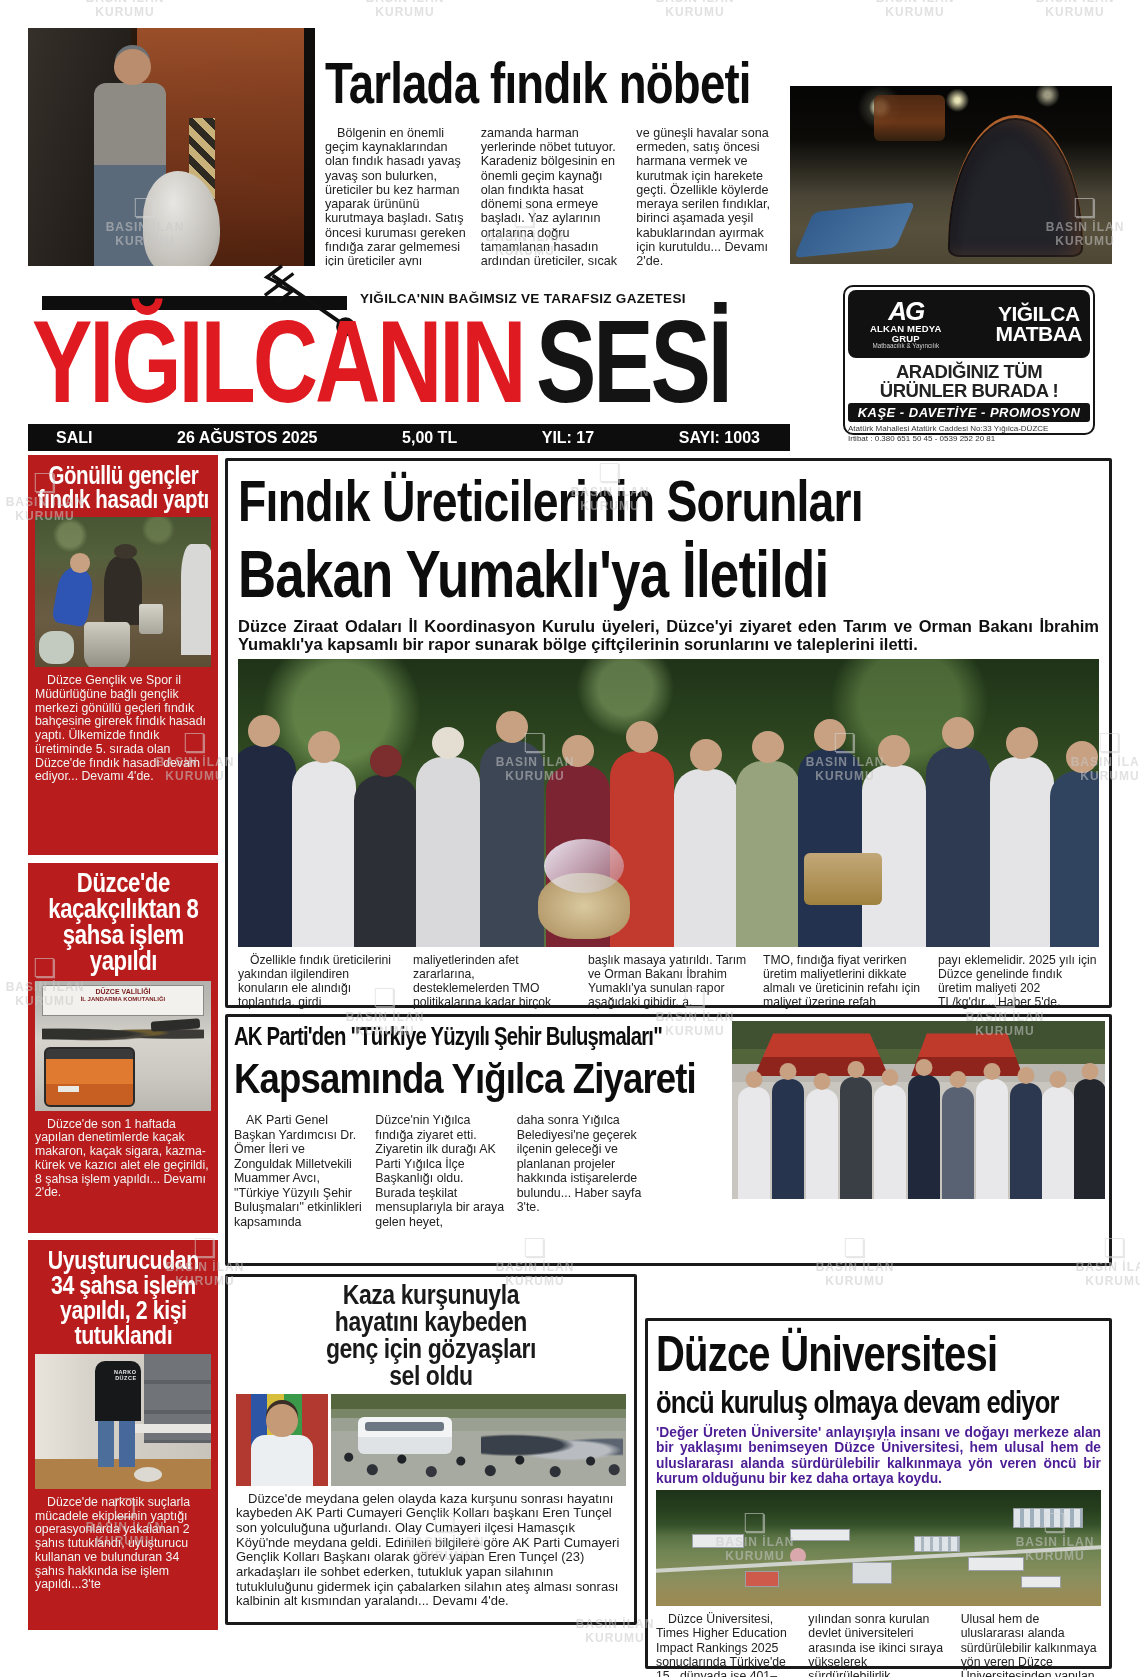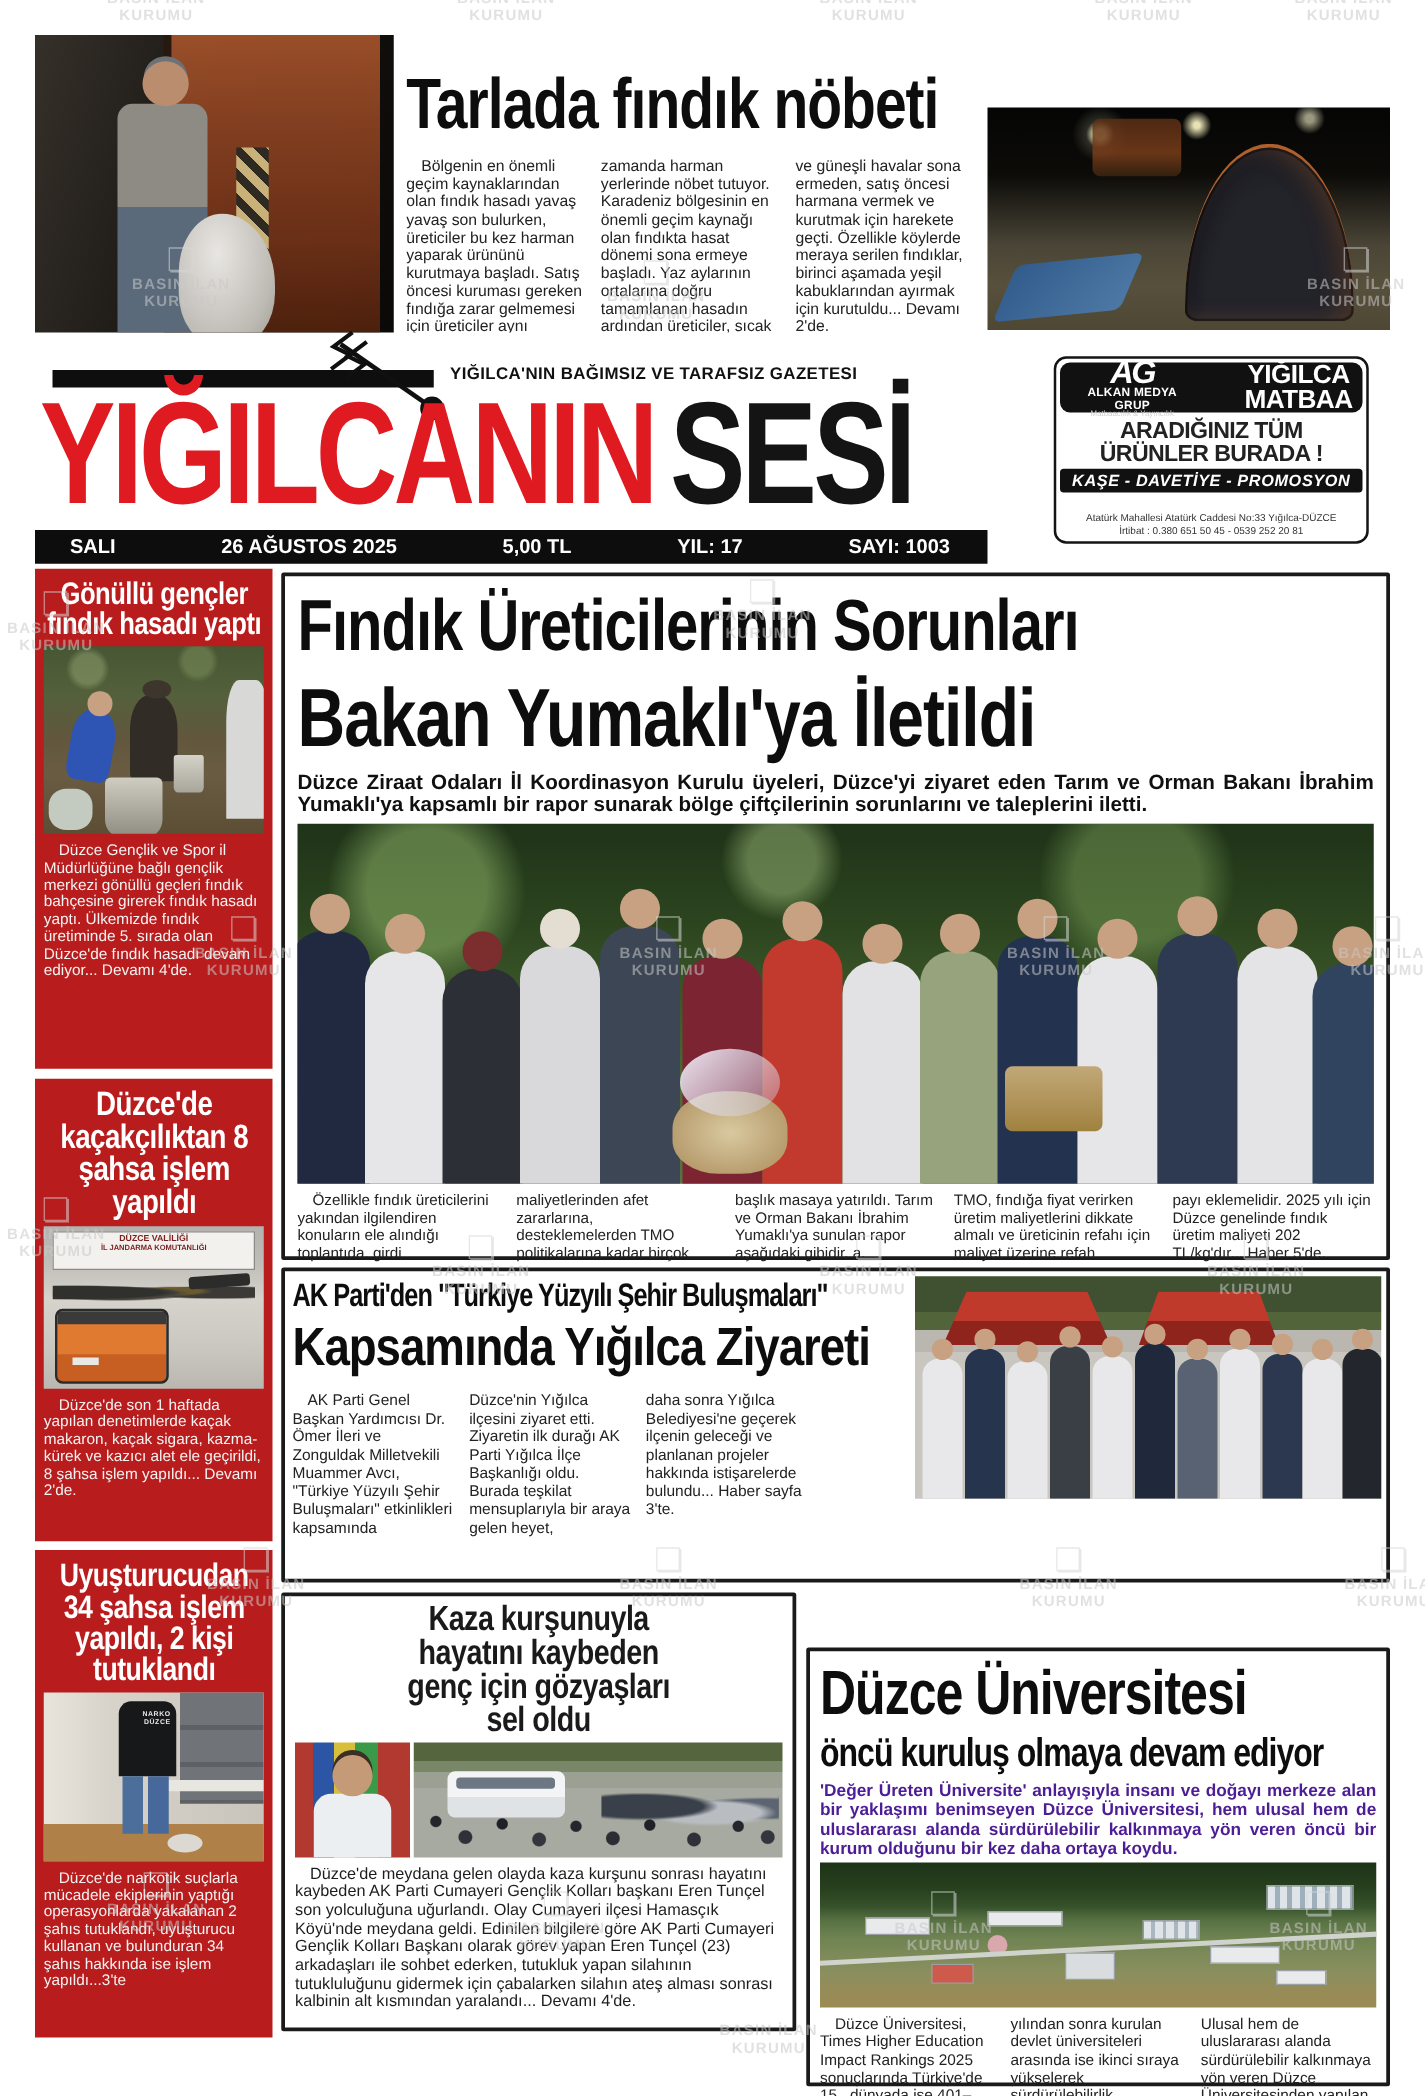--- a/index.html
+++ b/index.html
@@ -48,30 +48,30 @@
   .paper-title{position:absolute;left:4px;top:22px;font-size:116px;font-weight:800;letter-spacing:-4px;
     transform:scaleX(.78);transform-origin:left top;white-space:nowrap;line-height:1;}
   .t-red{color:#e01a21;margin-right:16px;}
   .t-black{color:#141414;}
   .datebar{position:absolute;left:28px;top:424px;width:762px;height:27px;background:#0d0d0d;color:#fff;
     display:flex;align-items:center;justify-content:space-between;padding:0 30px 0 28px;box-sizing:border-box;
     font-weight:bold;font-size:16px;z-index:2;}
   
   .adbox{position:absolute;left:843px;top:285px;width:252px;height:150px;border:2px solid #141414;border-radius:10px;
     padding:3px;box-sizing:border-box;z-index:2;background:#fff;}
-  .ad-head{background:#111;border-radius:8px;height:40px;display:flex;align-items:center;justify-content:space-between;padding:2px 8px;box-sizing:border-box;gap:40px;}
+  .ad-head{background:#111;border-radius:8px;height:68px;display:flex;align-items:center;justify-content:space-between;padding:2px 8px;box-sizing:border-box;gap:40px;}
   .ad-logo-wrap{text-align:center;line-height:1;}
   .ad-logo{color:#fff;font-weight:900;font-size:26px;font-style:italic;letter-spacing:-2px;display:block;}
   .ad-brand{color:#fff;font-weight:bold;font-size:9.5px;display:block;letter-spacing:.2px;}
   .ad-brand-sub{color:#cfcfcf;font-size:6.3px;display:block;}
   .ad-title{color:#fff;font-weight:800;font-size:21px;line-height:.95;text-align:center;letter-spacing:-.5px;}
   .ad-mid{text-align:center;font-weight:800;font-size:18.5px;color:#222;line-height:1.04;letter-spacing:-.5px;margin:4px 0 3px;}
   .ad-serv{background:#111;color:#fff;font-style:italic;font-weight:bold;font-size:13px;text-align:center;
     border-radius:3px;padding:2px 0;letter-spacing:.5px;}
-  .ad-addr{font-size:8px;color:#333;text-align:center;line-height:1.25;margin-top:16px;}
+  .ad-addr{font-size:8px;color:#333;line-height:1.25;margin-top:2px;}
   
   .sbox{position:absolute;left:28px;width:190px;background:#b91c1c;color:#fff;padding:6px 7px;box-sizing:border-box;overflow:hidden;z-index:2;}
   .sb-title{font-size:25px;color:#fff;margin:2px 0 6px;}
   .sb-title .cnd-block{color:#fff;}
   .sb-body{font-size:12.3px;line-height:1.12;color:#f2f2f2;margin-top:7px;}
   .ph-harvest{height:150px;background:
     radial-gradient(circle at 20% 12%,rgba(180,200,140,.35) 0 6%,transparent 9%),
     radial-gradient(circle at 70% 8%,rgba(160,185,120,.3) 0 6%,transparent 9%),
     linear-gradient(180deg,#475633 0%,#54603c 26%,#61573d 48%,#6a5c43 68%,#5c4e35 100%);}
   .h-fig1{left:12%;top:34%;width:20%;height:38%;background:#2f55b4;border-radius:40% 40% 20% 20%;transform:rotate(10deg);}
@@ -455,21 +455,21 @@
       <p>TMO, fındığa fiyat verirken üretim maliyetlerini dikkate almalı ve üreticinin refahı için maliyet üzerine refah</p>
       <p>payı eklemelidir. 2025 yılı için Düzce genelinde fındık üretim maliyeti 202 TL/kg'dır... Haber 5'de.</p>
     </div>
   </div>
 
   <div class="ak-box">
     <div class="ak-hl1"><span class="cnd" style="transform:scaleX(.78)">AK Parti'den "Türkiye Yüzyılı Şehir Buluşmaları"</span></div>
     <div class="ak-hl2"><span class="cnd" style="transform:scaleX(.85)">Kapsamında Yığılca Ziyareti</span></div>
     <div class="ak-cols">
       <p class="indent">AK Parti Genel Başkan Yardımcısı Dr. Ömer İleri ve Zonguldak Milletvekili Muammer Avcı, "Türkiye Yüzyılı Şehir Buluşmaları" etkinlikleri kapsamında</p>
-      <p>Düzce'nin Yığılca ilçesini ziyaret etti. Ziyaretin ilk durağı AK Parti Yığılca İlçe Başkanlığı oldu. Burada teşkilat mensuplarıyla bir araya gelen heyet,</p>
+      <p>Düzce'nin Yığılca fındığa ziyaret etti. Ziyaretin ilk durağı AK Parti Yığılca İlçe Başkanlığı oldu. Burada teşkilat mensuplarıyla bir araya gelen heyet,</p>
       <p>daha sonra Yığılca Belediyesi'ne geçerek ilçenin geleceği ve planlanan projeler hakkında istişarelerde bulundu... Haber sayfa 3'te.</p>
     </div>
     <div class="photo ph-ak">
       <div class="shape ak-tent" style="left:6%;width:36%;"></div>
       <div class="shape ak-tent" style="left:48%;width:30%;"></div>
       <div class="p pp" style="left:6px;height:112px;--c:#e8e8ea"></div>
       <div class="p pp" style="left:40px;height:120px;--c:#27344e"></div>
       <div class="p pp" style="left:74px;height:110px;--c:#e8e8ea"></div>
       <div class="p pp" style="left:108px;height:122px;--c:#3a3f46"></div>
       <div class="p pp" style="left:142px;height:114px;--c:#e8e8ea"></div>

